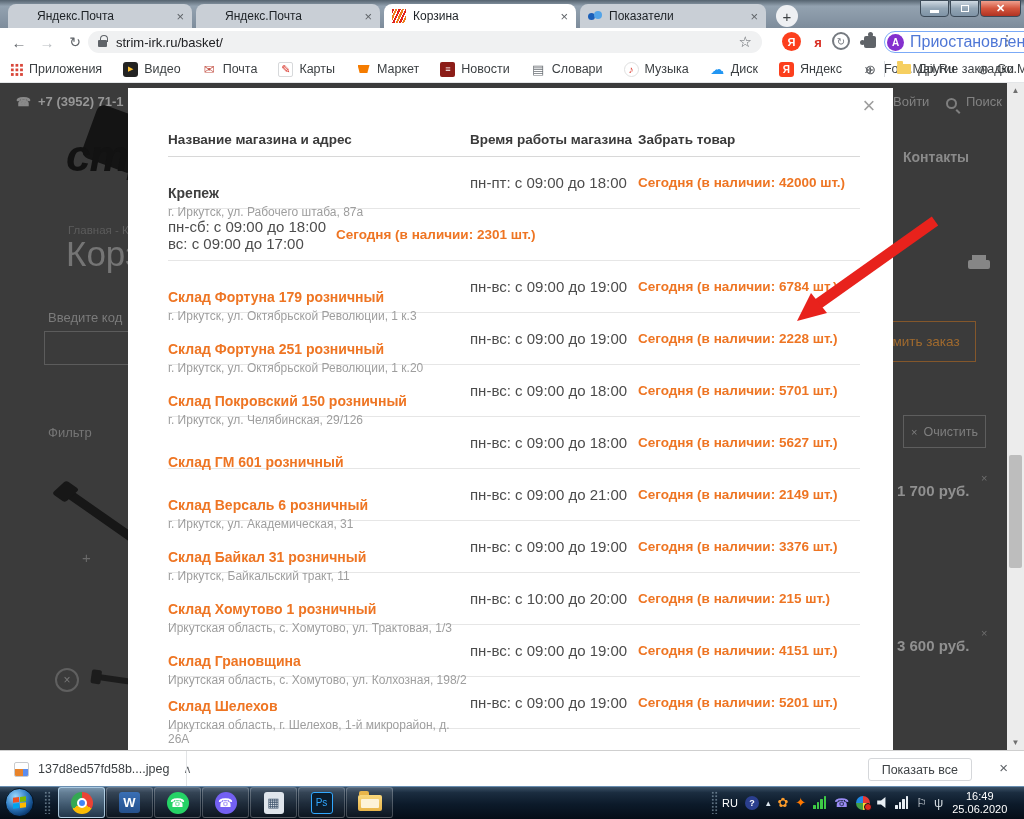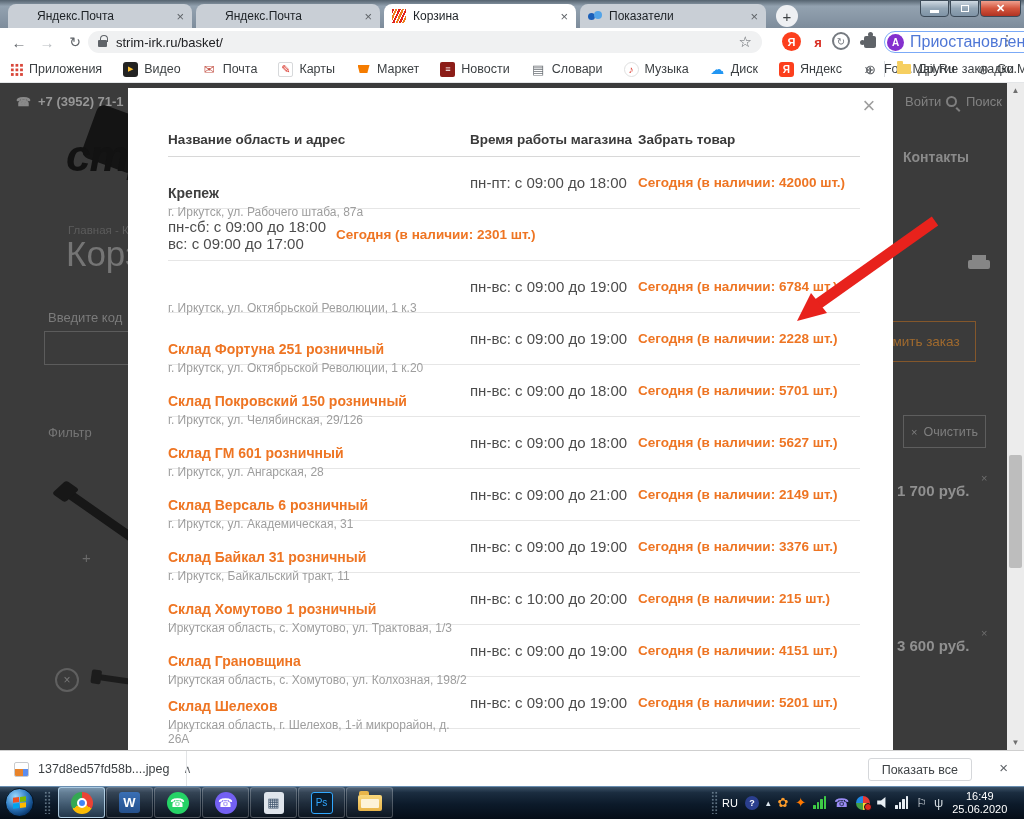--- a/index.html
+++ b/index.html
@@ -86,22 +86,22 @@
   .bm-right { position:absolute; right:10px; display:flex; align-items:center; }
   .bm-overflow { color:#5f6368; font-size:14px; margin-right:12px; }
   .bm-sep { width:1px; height:16px; background:#dadce0; margin-right:12px; }
   .folder-ico { position:relative; width:14px; height:10px; background:#f6cf60; border-radius:1px; margin-right:7px; }
   .folder-ico::before { content:""; position:absolute; top:-3px; left:0; width:6px; height:3px; background:#f6cf60; border-radius:1px 1px 0 0; }
 
   
   .viewport { position:absolute; top:83px; left:0; width:1024px; height:667px; background:#3b3b3b; overflow:hidden; }
   .bg-phone { position:absolute; left:16px; top:11px; font-size:13px; font-weight:bold; color:#969696; }
   .bg-phone .ph-ico { font-size:12px; margin-right:7px; color:#8a8a8a; }
-  .bg-login { position:absolute; left:893px; top:11px; font-size:13px; color:#828282;padding-left:12px; }
-  .bg-search { position:absolute; left:946px; top:11px; display:flex; align-items:center; }
+  .bg-login { position:absolute; left:893px; top:11px; font-size:13px; color:#828282; }
+  .bg-search { position:absolute; left:946px; top:11px; display:flex; align-items:flex-end; }
   .mag-ico { position:relative; width:11px; height:11px; border:2px solid #7f7f7f; border-radius:50%; }
   .mag-ico::after { content:""; position:absolute; left:9px; top:9px; width:2px; height:5px; background:#7f7f7f; transform:rotate(-45deg); }
   .bg-search-label { font-size:13px; color:#828282; margin-left:9px; }
   .bg-logo-blob { position:absolute; left:88px; top:28px; width:56px; height:56px; background:#141414; transform:rotate(20deg); border-radius:8px; }
   .bg-logo-text { position:absolute; left:66px; top:48px; font-size:44px; font-weight:bold; font-style:italic; color:#121212; letter-spacing:-1px; }
   .bg-contacts { position:absolute; left:903px; top:66px; font-size:14px; font-weight:bold; color:#8a8a8a; }
   .bg-breadcrumb { position:absolute; left:68px; top:141px; font-size:11.5px; color:#5c5c5c; }
   .bg-title { position:absolute; left:66px; top:151px; font-size:35px; color:#757575; }
   .bg-promo-label { position:absolute; left:48px; top:227px; font-size:13px; color:#7b7b7b; }
   .bg-promo-input { position:absolute; left:44px; top:248px; width:88px; height:34px; border:1px solid #5c5c5c; }
@@ -372,21 +372,21 @@
     <div class="bg-remove rm-2">×</div>
     <div class="screw1"></div>
     <div class="plus-mark">+</div>
     <div class="bg-x-circle">×</div>
     <div class="screw2"></div>
 
     <div class="modal">
       <div class="modal-close">×</div>
       <div class="mtable">
         <div class="mhead">
-          <div class="mc1">Название область и адрес</div>
+          <div class="mc1">Название магазина и адрес</div>
           <div class="mc2">Время работы магазина</div>
           <div class="mc3">Забрать товар</div>
         </div>
         <div class="mhead-line"></div>
         <div id="store-rows">
             <div class="srow">
     <div class="cell1">
       <div class="sname dark-name">Крепеж</div>
       <div class="saddr">г. Иркутск, ул. Рабочего штаба, 87а</div>
     </div>
@@ -397,20 +397,21 @@
   </div>
             <div class="srow">
     <div class="cell2">
                 <div>пн-сб: с 09:00 до 18:00</div>
                 <div>вс: с 09:00 до 17:00</div>
               </div>
     <div class="cell3">Сегодня (в наличии: 2301 шт.)</div>
   </div>
             <div class="srow">
     <div class="cell1">
+      <div class="sname">Склад Фортуна 179 розничный</div>
       <div class="saddr">г. Иркутск, ул. Октябрьской Революции, 1 к.3</div>
     </div>
     <div class="cell2">
                 <div>пн-вс: с 09:00 до 19:00</div>
               </div>
     <div class="cell3">Сегодня (в наличии: 6784 шт.)</div>
   </div>
             <div class="srow">
     <div class="cell1">
       <div class="sname">Склад Фортуна 251 розничный</div>
@@ -427,21 +428,20 @@
       <div class="saddr">г. Иркутск, ул. Челябинская, 29/126</div>
     </div>
     <div class="cell2">
                 <div>пн-вс: с 09:00 до 18:00</div>
               </div>
     <div class="cell3">Сегодня (в наличии: 5701 шт.)</div>
   </div>
             <div class="srow">
     <div class="cell1">
       <div class="sname">Склад ГМ 601 розничный</div>
-      <div class="saddr">г. Иркутск, ул. Ангарская, 28</div>
     </div>
     <div class="cell2">
                 <div>пн-вс: с 09:00 до 18:00</div>
               </div>
     <div class="cell3">Сегодня (в наличии: 5627 шт.)</div>
   </div>
             <div class="srow">
     <div class="cell1">
       <div class="sname">Склад Версаль 6 розничный</div>
       <div class="saddr">г. Иркутск, ул. Академическая, 31</div>

